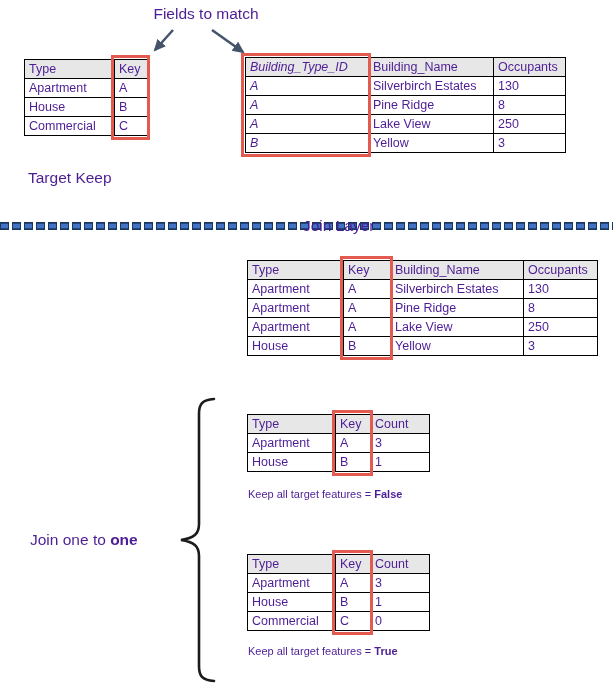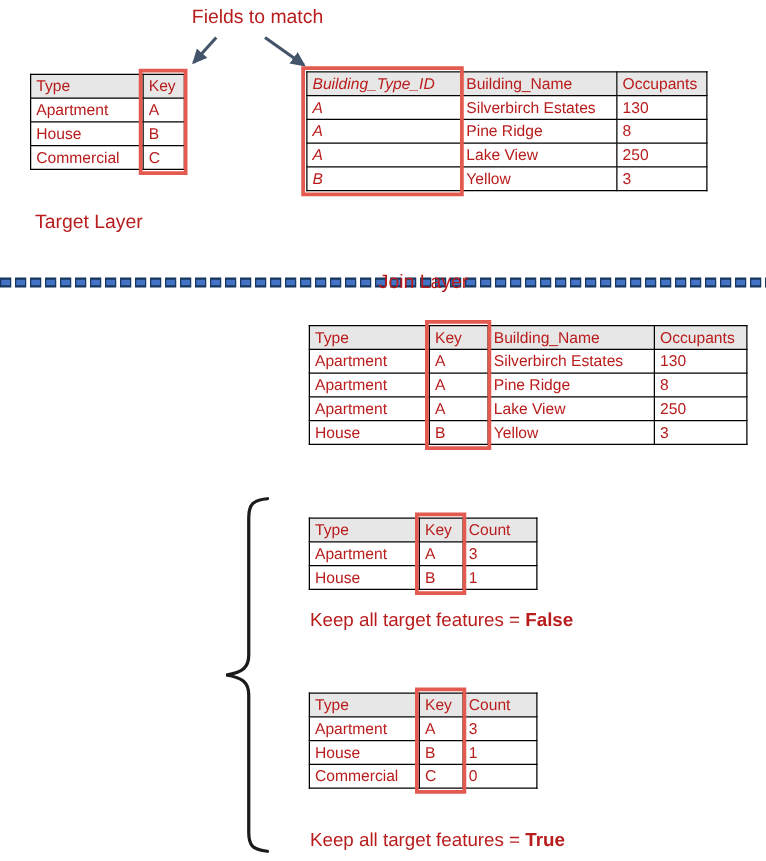--- a/index.html
+++ b/index.html
@@ -1,19 +1,19 @@
 <!DOCTYPE html>
 <html style="--red: #e25a50; --header-bg: #e8e7e7; --arrow: #44546a; --dash-fill: #4472c4; --dash-border: #17375e;"><head>
 <meta charset="utf-8">
 <style>
   html,body{margin:0;padding:0;background:#fff;}
   #canvas{position:relative;width:613px;height:689px;background:#fff;overflow:hidden;
-          font-family:"Liberation Sans",sans-serif;color:#b91c1c;}
+          font-family:"Liberation Sans",sans-serif;color:#4c1d95;}
   .lbl{position:absolute;font-size:15.5px;white-space:nowrap;}
-  .small-lbl{font-size:15px;}
+  .small-lbl{font-size:11px;}
   .center{text-align:center;}
 
   
   #overlay{position:absolute;left:0;top:0;width:613px;height:689px;pointer-events:none;}
   .arrow-line{stroke:var(--arrow);stroke-width:2.5;fill:none;}
   .arrow-head{fill:var(--arrow);}
   .dash-under{stroke:var(--dash-border);stroke-width:8;stroke-dasharray:9 3;fill:none;}
   .dash-over{stroke:var(--dash-fill);stroke-width:4.5;stroke-dasharray:7 5;stroke-dashoffset:-1;fill:none;}
   .brace{stroke:#1b1b1b;stroke-width:2.6;fill:none;stroke-linecap:round;}
 
@@ -46,21 +46,21 @@
   .pos-target-tbl{left:24px;top:59px;}
   .pos-join-tbl{left:245px;top:57px;}
   .pos-target-lbl{left:28px;top:169px;}
   .pos-joinlayer-lbl{left:303px;top:177px;margin-top:40px;}
   .pos-many-lbl{left:28px;top:263px;}
   .pos-many-tbl{left:247px;top:260px;}
   .pos-false-tbl{left:247px;top:414px;}
   .pos-false-lbl{left:248px;top:488px;}
   .pos-one-lbl{left:30px;top:531px;}
   .pos-true-tbl{left:247px;top:554px;}
-  .pos-true-lbl{left:248px;top:664px;}
+  .pos-true-lbl{left:248px;top:645px;}
 </style>
 </head>
 <body>
 
 <div id="canvas">
 
   <svg id="overlay" viewBox="0 0 613 689">
     <defs>
       <marker id="ah" markerWidth="6" markerHeight="5" refX="4" refY="2.25" orient="auto">
         <path d="M0,0 L4.8,2.25 L0,4.5 Z" class="arrow-head"></path>
@@ -129,21 +129,21 @@
           <tr>
             <td class="c0">B</td>
             <td class="c1">Yellow</td>
             <td class="c2">3</td>
           </tr>
         </tbody>
       </table>
     <div class="key-outline"></div>
   </div>
 
-  <div class="lbl pos-target-lbl">Target Layer</div>
+  <div class="lbl pos-target-lbl">Target Keep</div>
   <div class="lbl pos-joinlayer-lbl">Join Layer</div>
 
 
   <div class="twrap t-many pos-many-tbl">
     <table class="tbl">
         <thead>
           <tr>
             <th class="c0">Type</th>
             <th class="c1">Key</th>
             <th class="c2">Building_Name</th>
@@ -200,20 +200,21 @@
             <td class="c1">B</td>
             <td class="c2">1</td>
           </tr>
         </tbody>
       </table>
     <div class="key-outline"></div>
   </div>
 
   <div class="lbl small-lbl pos-false-lbl"><span>Keep all target features = </span><b>False</b></div>
 
+  <div class="lbl pos-one-lbl"><span>Join one to </span><b>one</b></div>
 
   <div class="twrap t-count t-true pos-true-tbl">
     <table class="tbl">
         <thead>
           <tr>
             <th class="c0">Type</th>
             <th class="c1">Key</th>
             <th class="c2">Count</th>
           </tr>
         </thead>

